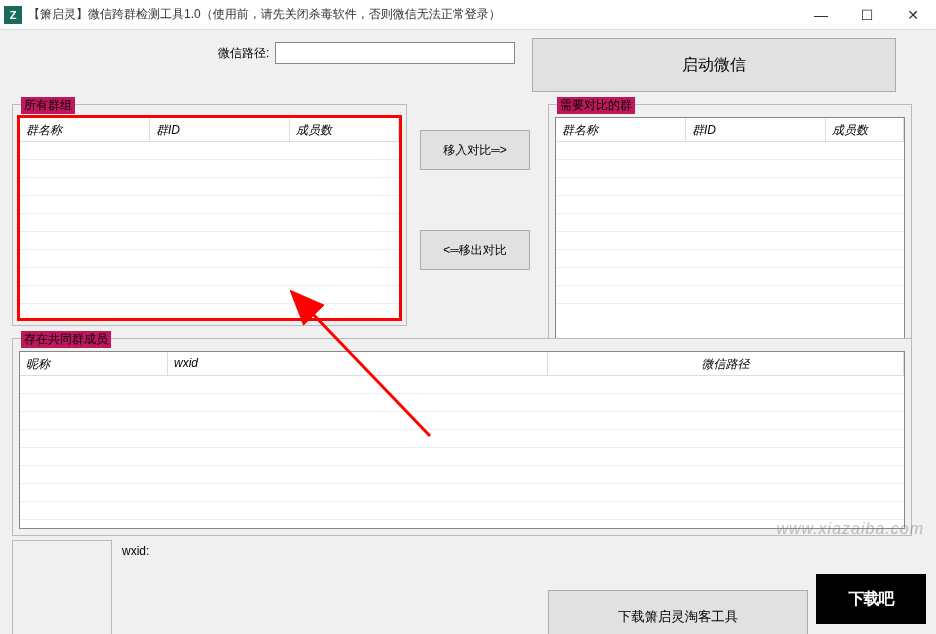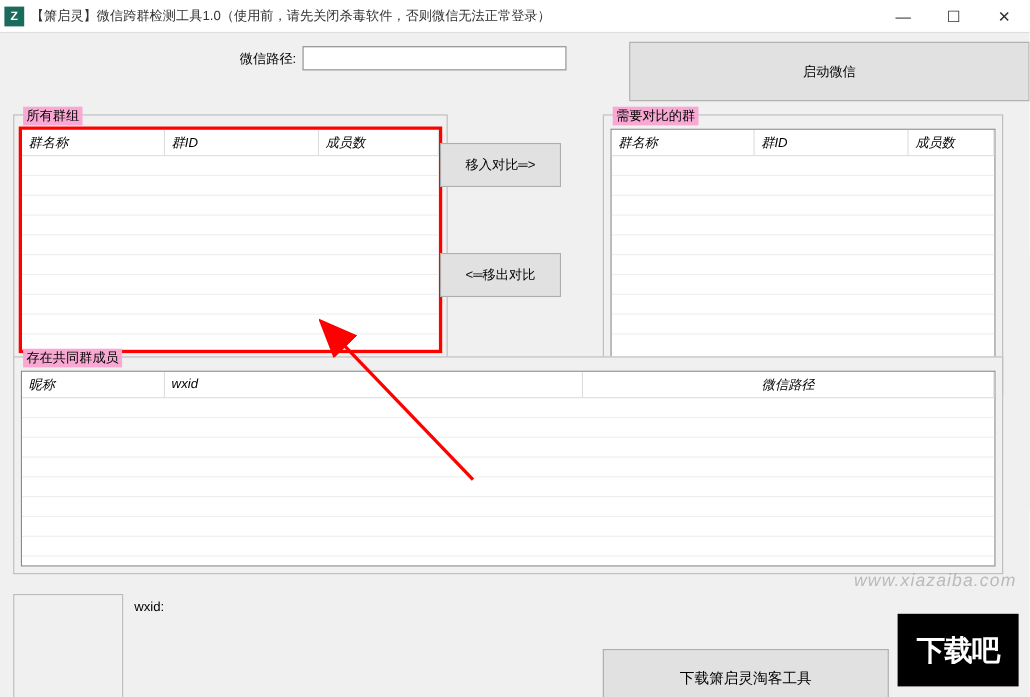--- a/index.html
+++ b/index.html
@@ -63,30 +63,30 @@
     .wechat-path-label { margin-left: 210px; }
     .wechat-path-input {
       width: 240px;
       height: 22px;
       border: 1px solid #888;
       background: #fff;
       padding: 0 4px;
     }
     .launch-btn {
       position: absolute;
-      left: 572px;
+      left: 532px;
       top: 8px;
       width: 364px;
       height: 54px;
       border: 1px solid #adadad;
       background: #e1e1e1;
       display: flex;
       align-items: center;
       justify-content: center;
-      font-size: 12px;
+      font-size: 16px;
     }
     .search-row {
       display: flex;
       align-items: center;
       position: absolute;
       top: 50px;
       left: 122px;
       gap: 16px;
     }
     .search-input {
@@ -105,27 +105,27 @@
     }
     .fieldset {
       position: absolute;
       border: 1px solid #bbb;
       background: #f0f0f0;
     }
     .fieldset-label {
       position: absolute;
       top: -8px;
       left: 8px;
-      background: #f9a8d4;
+      background: #be185d;
       padding: 0 3px;
       font-size: 12px;
     }
     .fs-allgroups { left: 12px; top: 74px; width: 395px; height: 222px; }
     .fs-compare { left: 548px; top: 74px; width: 364px; height: 255px; padding-left: 24px; }
-    .fs-common { left: 12px; top: 294px; width: 900px; height: 198px; }
+    .fs-common { left: 12px; top: 308px; width: 900px; height: 198px; }
     .table-outer {
       position: absolute;
       left: 6px;
       right: 6px;
       top: 12px;
       bottom: 6px;
       background: #fff;
       border: 1px solid #888;
       overflow: hidden;
     }
@@ -148,21 +148,21 @@
       padding: 4px 6px;
       font-size: 12px;
       text-align: left;
     }
     .table-body-row {
       height: 18px;
       border-bottom: 1px solid #eee;
     }
     .middle-btns {
       position: absolute;
-      left: 400px;
+      left: 420px;
       top: 100px;
       width: 110px;
     }
     .mid-btn {
       width: 110px;
       height: 40px;
       border: 1px solid #adadad;
       background: #e1e1e1;
       display: flex;
       align-items: center;
@@ -209,28 +209,28 @@
       font-size: 16px;
       color: rgba(120,120,120,0.45);
       font-style: italic;
       letter-spacing: 1px;
     }
     .logo {
       position: absolute;
       right: 10px;
       bottom: 10px;
       width: 110px;
-      height: 66px;
+      height: 50px;
       background: #000;
       color: #fff;
       display: flex;
       align-items: center;
       justify-content: center;
       font-weight: bold;
-      font-size: 26px;
+      font-size: 16px;
       font-family: "SimHei", sans-serif;
       letter-spacing: -1px;
     }
     .arrow-svg {
       position: absolute;
       left: 290px;
       top: 256px;
       pointer-events: none;
     }
   </style>
@@ -303,21 +303,21 @@
       <div class="table-body-row"></div>
       <div class="table-body-row"></div>
       <div class="table-body-row"></div>
     </div>
   </div>
 
   <div class="fieldset fs-common">
     <span class="fieldset-label">存在共同群成员</span>
     <div class="table-outer">
       <div class="table-header">
-        <div class="th" style="width:130px">昵称</div>
+        <div class="th" style="width:148px">昵称</div>
         <div class="th" style="width:380px">wxid</div>
         <div class="th" style="flex:1;text-align:center">微信路径</div>
       </div>
       <div class="table-body-row"></div>
       <div class="table-body-row"></div>
       <div class="table-body-row"></div>
       <div class="table-body-row"></div>
       <div class="table-body-row"></div>
       <div class="table-body-row"></div>
       <div class="table-body-row"></div>

